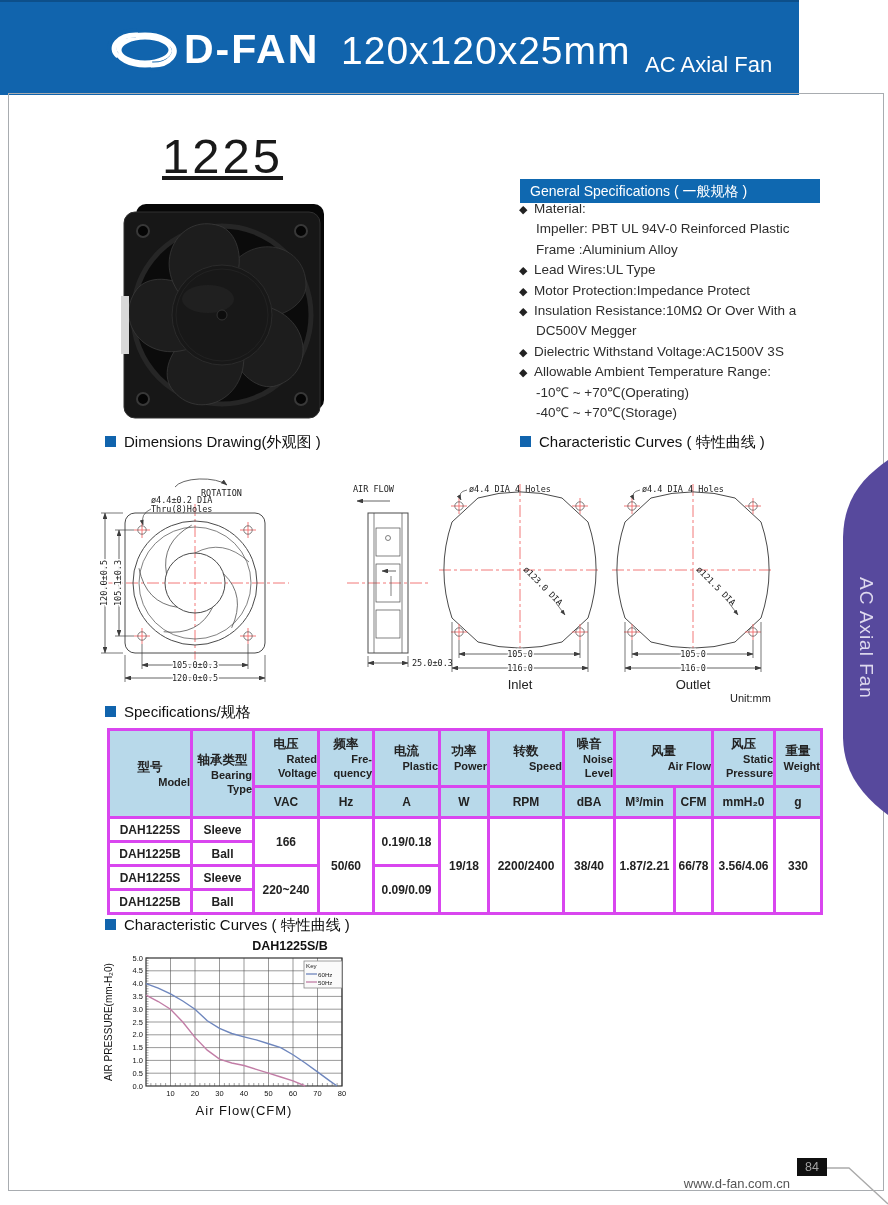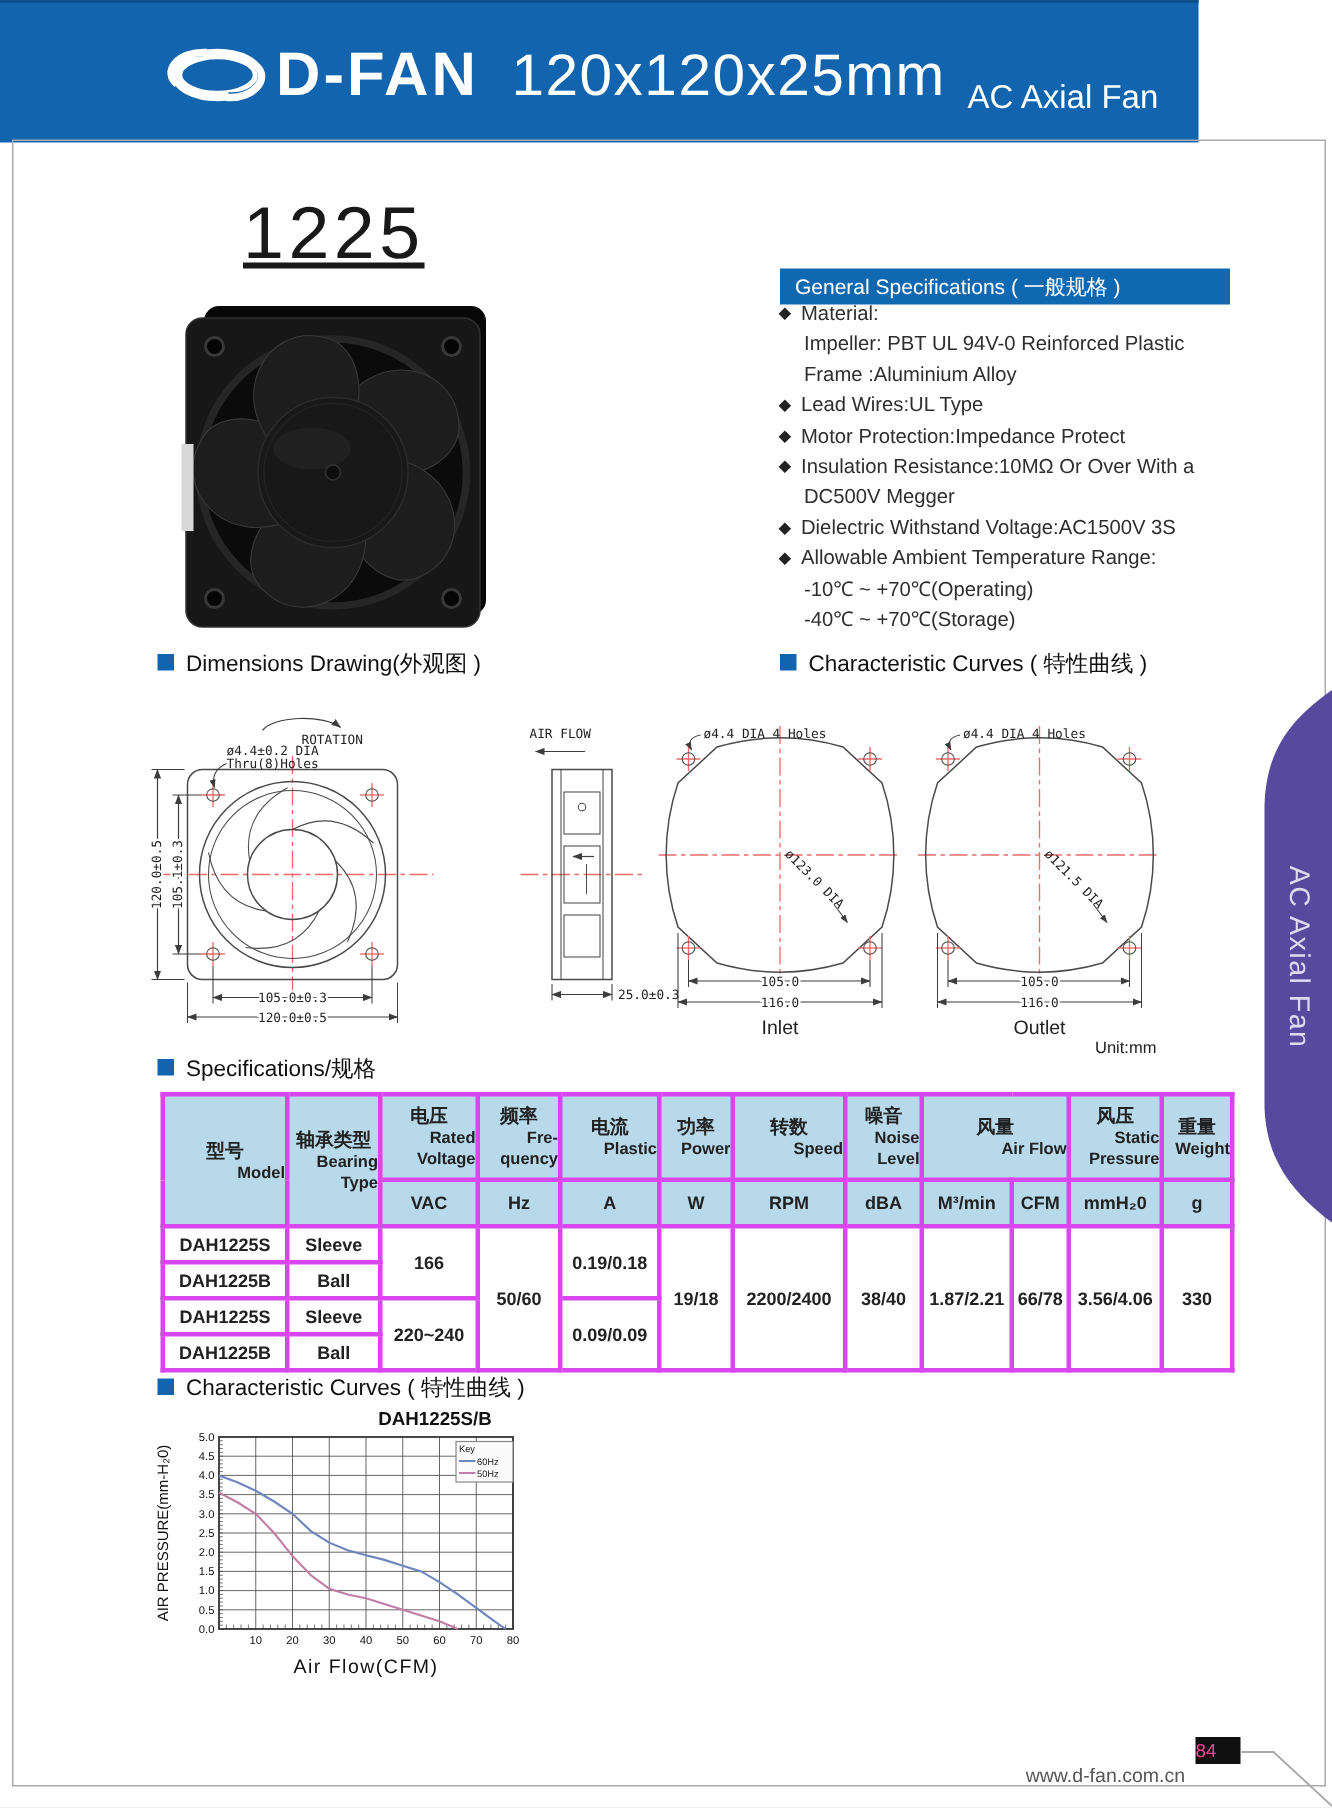--- a/index.html
+++ b/index.html
@@ -51,22 +51,22 @@
   .spec-table thead th{background:#b8d9ea;}
   .spec-table .rowA th{height:54px;}
   .spec-table .rowB th{height:28px;}
   .spec-table tbody td{height:21px;background:#fff;}
   .cn{font-size:12.5px;line-height:16px;}
   .en{font-size:11px;line-height:14px;text-align:right;}
   
   .chart{position:absolute;left:100px;top:934px;}
   
   .site{position:absolute;left:630px;top:1160px;width:160px;text-align:right;font-size:13px;color:#555;margin-top:16px;}
-  .badge{position:absolute;left:797px;top:1158px;width:30px;height:18px;background:#101010;color:#ec4899;
-         font-size:12.5px;line-height:18px;}
+  .badge{position:absolute;left:797px;top:1158px;width:30px;height:18px;background:#101010;color:#a3a3a3;
+         font-size:12.5px;text-align:center;line-height:18px;}
   .cornerline{position:absolute;left:827px;top:1160px;}
 </style>
 </head>
 <body>
 
 <div id="page">
 
   <div class="hdr">
     <svg class="logo" width="76" height="48" viewBox="0 0 76 48">
       <ellipse cx="39" cy="24" rx="27" ry="14" fill="none" stroke="#fff" stroke-width="7"></ellipse>

